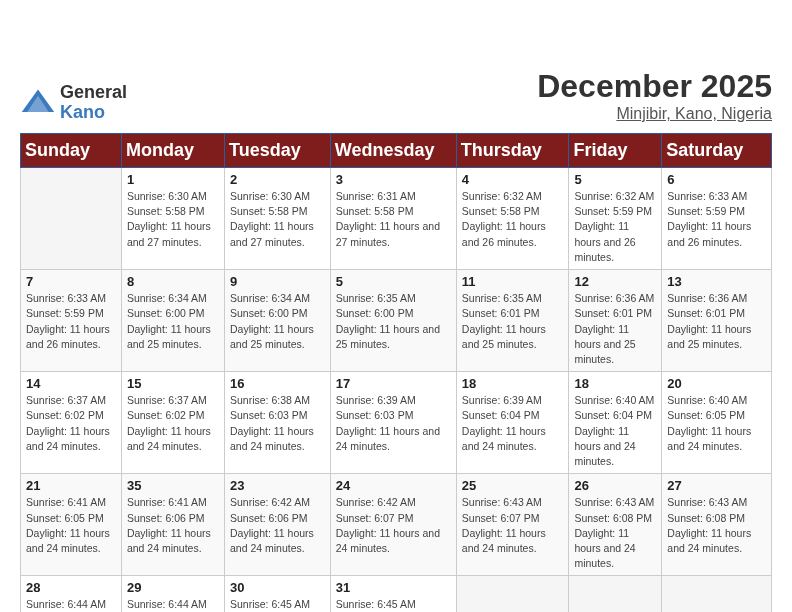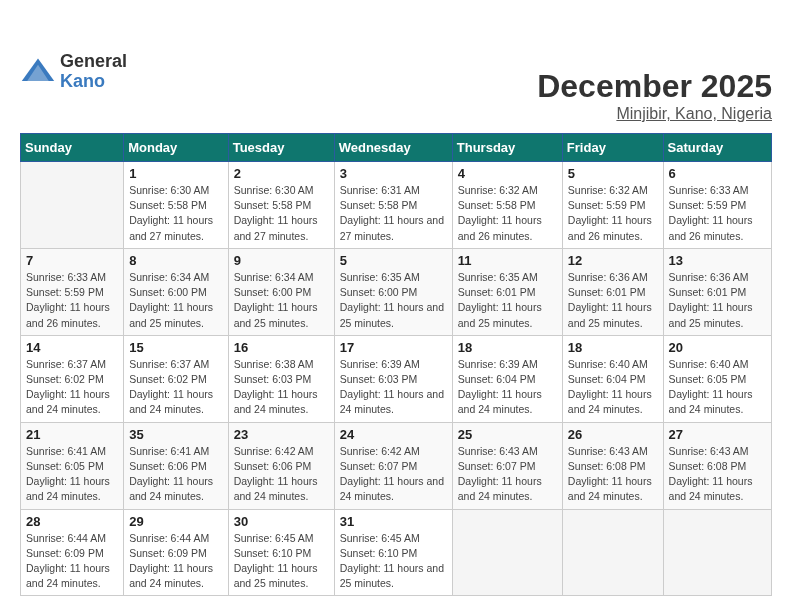--- a/index.html
+++ b/index.html
@@ -6,21 +6,21 @@
     body {
       font-family: Arial, sans-serif;
       background: #fff;
       width: 792px;
       min-height: 612px;
       padding: 20px;
     }
     .header {
       display: flex;
       justify-content: space-between;
-      align-items: center;
+      align-items: flex-end;
       margin-bottom: 10px;
     }
     .logo {
       display: flex;
       align-items: center;
     }
     .logo-text {
       display: flex;
       flex-direction: column;
       line-height: 1.1;
@@ -53,25 +53,25 @@
       font-size: 16px;
       color: #555;
       text-decoration: underline;
     }
     table {
       width: 100%;
       border-collapse: collapse;
       font-size: 11px;
     }
     thead tr th {
-      background-color: #0f766e;
+      background-color: #7f1d1d;
       color: #fff;
       padding: 6px 4px;
       text-align: left;
-      font-size: 13px;
+      font-size: 18px;
       font-weight: bold;
       border: 1px solid #2a5a9f;
     }
     tbody tr td {
       border: 1px solid #ccc;
       vertical-align: top;
       padding: 4px 5px;
       min-height: 70px;
       height: 80px;
       background: #fff;

